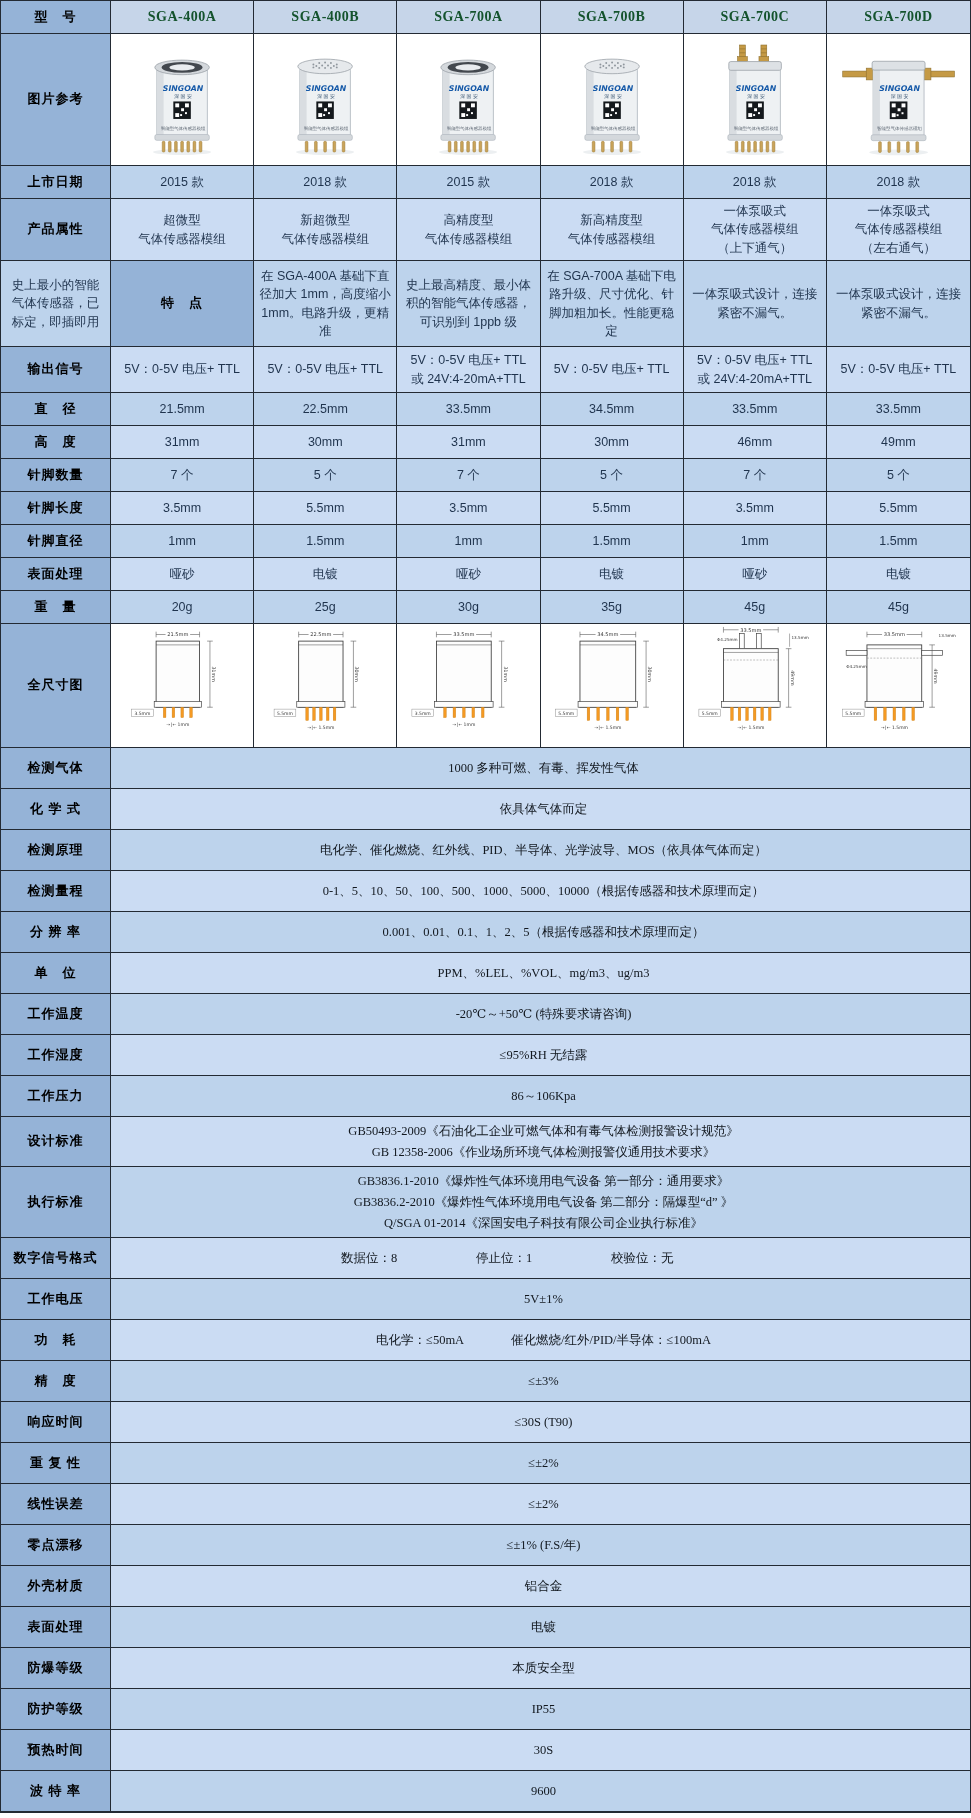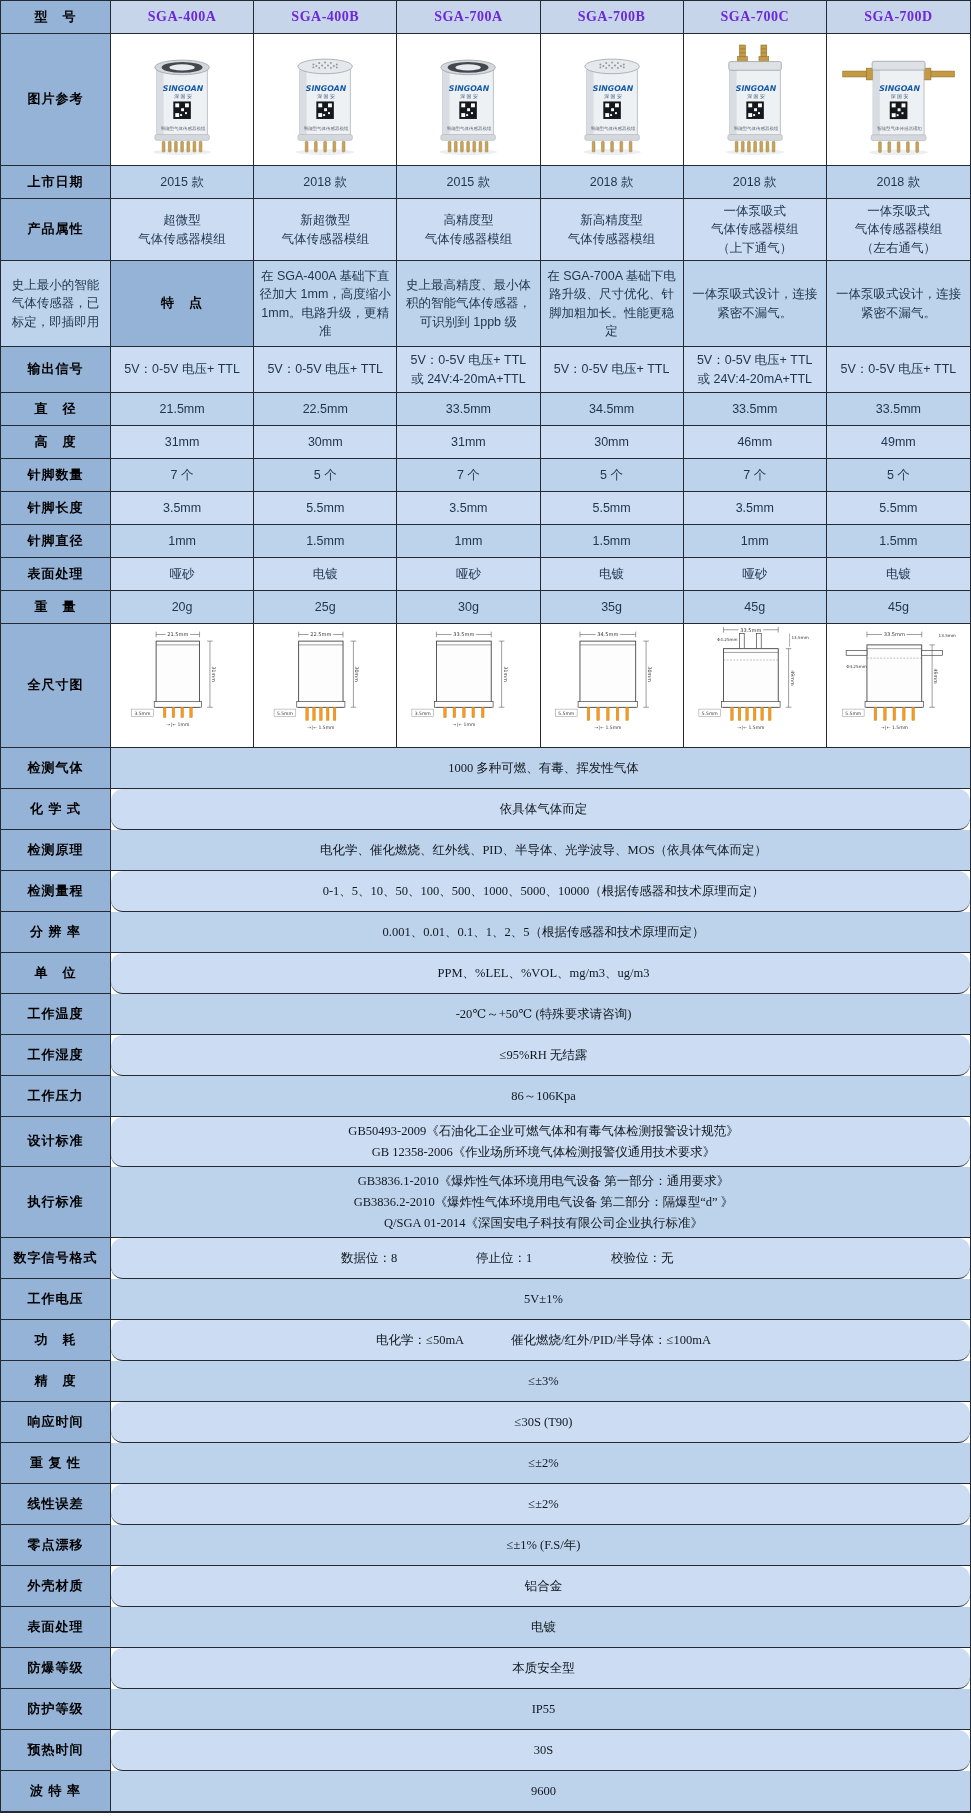--- a/index.html
+++ b/index.html
@@ -26,32 +26,32 @@
     text-align:center;padding:3px 5px;box-sizing:border-box;
     white-space:pre-line;line-height:1.45;
   }
   .cell:last-child{border-right:none;}
   .fcell:last-child{border-right:none;}
   .label-cell{
     background:var(--label-bg);font-weight:bold;color:#000;
     font-size:13px;letter-spacing:1px;
   }
   .model-cell{
-    background:var(--header-bg);font-weight:bold;color:#6d28d9;
+    background:var(--header-bg);font-weight:bold;color:#14532d;
     font-family:"Liberation Serif","DejaVu Serif",serif;
     font-size:14px;letter-spacing:.5px;text-align:right;
   }
   .h-header{height:33px;}
   .h-photo .cell{height:132px;}
   .h-draw .cell{height:124px;}
   .value-cell{font-size:12.5px;color:var(--val);}
   .shade-dark .value-cell{background:var(--row-dark);}
   .shade-light .value-cell{background:var(--row-light);}
   .shade-dark .fvalue{background:var(--row-dark);}
-  .shade-light .fvalue{background:var(--row-light);border-radius:12px;}
+  .shade-light .fvalue{background:var(--row-light);}
   .white-cell{background:#fff;padding:2px;}
   .white-cell svg{width:100%;height:100%;display:block;}
   .fvalue{
     display:flex;flex-direction:column;justify-content:center;align-items:center;
     text-align:left;gap:1px;padding:4px 6px 4px 12px;
     font-family:"Liberation Serif","DejaVu Serif",serif;
     font-size:12.5px;color:var(--val2);line-height:1.6;
   }
   .fvalue.inline-parts{flex-direction:row;align-items:center;gap:0;}
   .inline-parts .part{min-width:135px;display:inline-block;}

